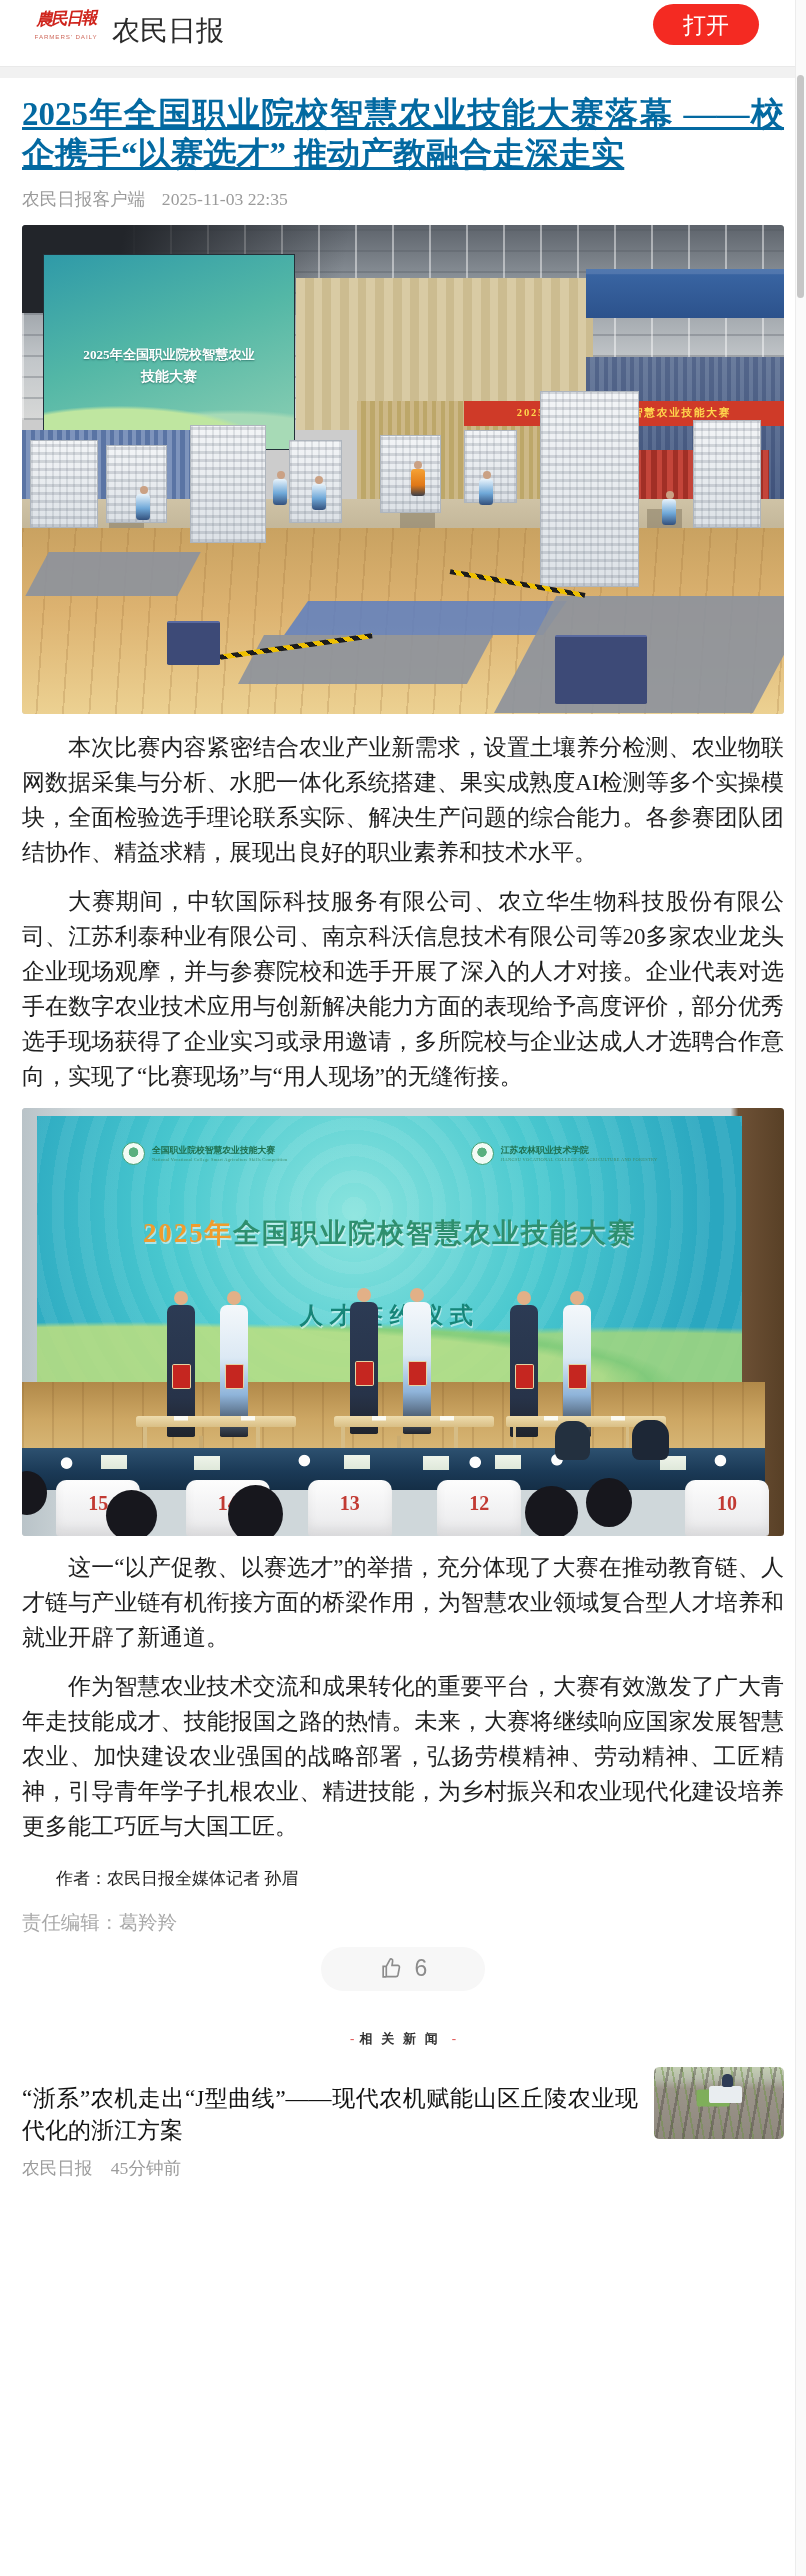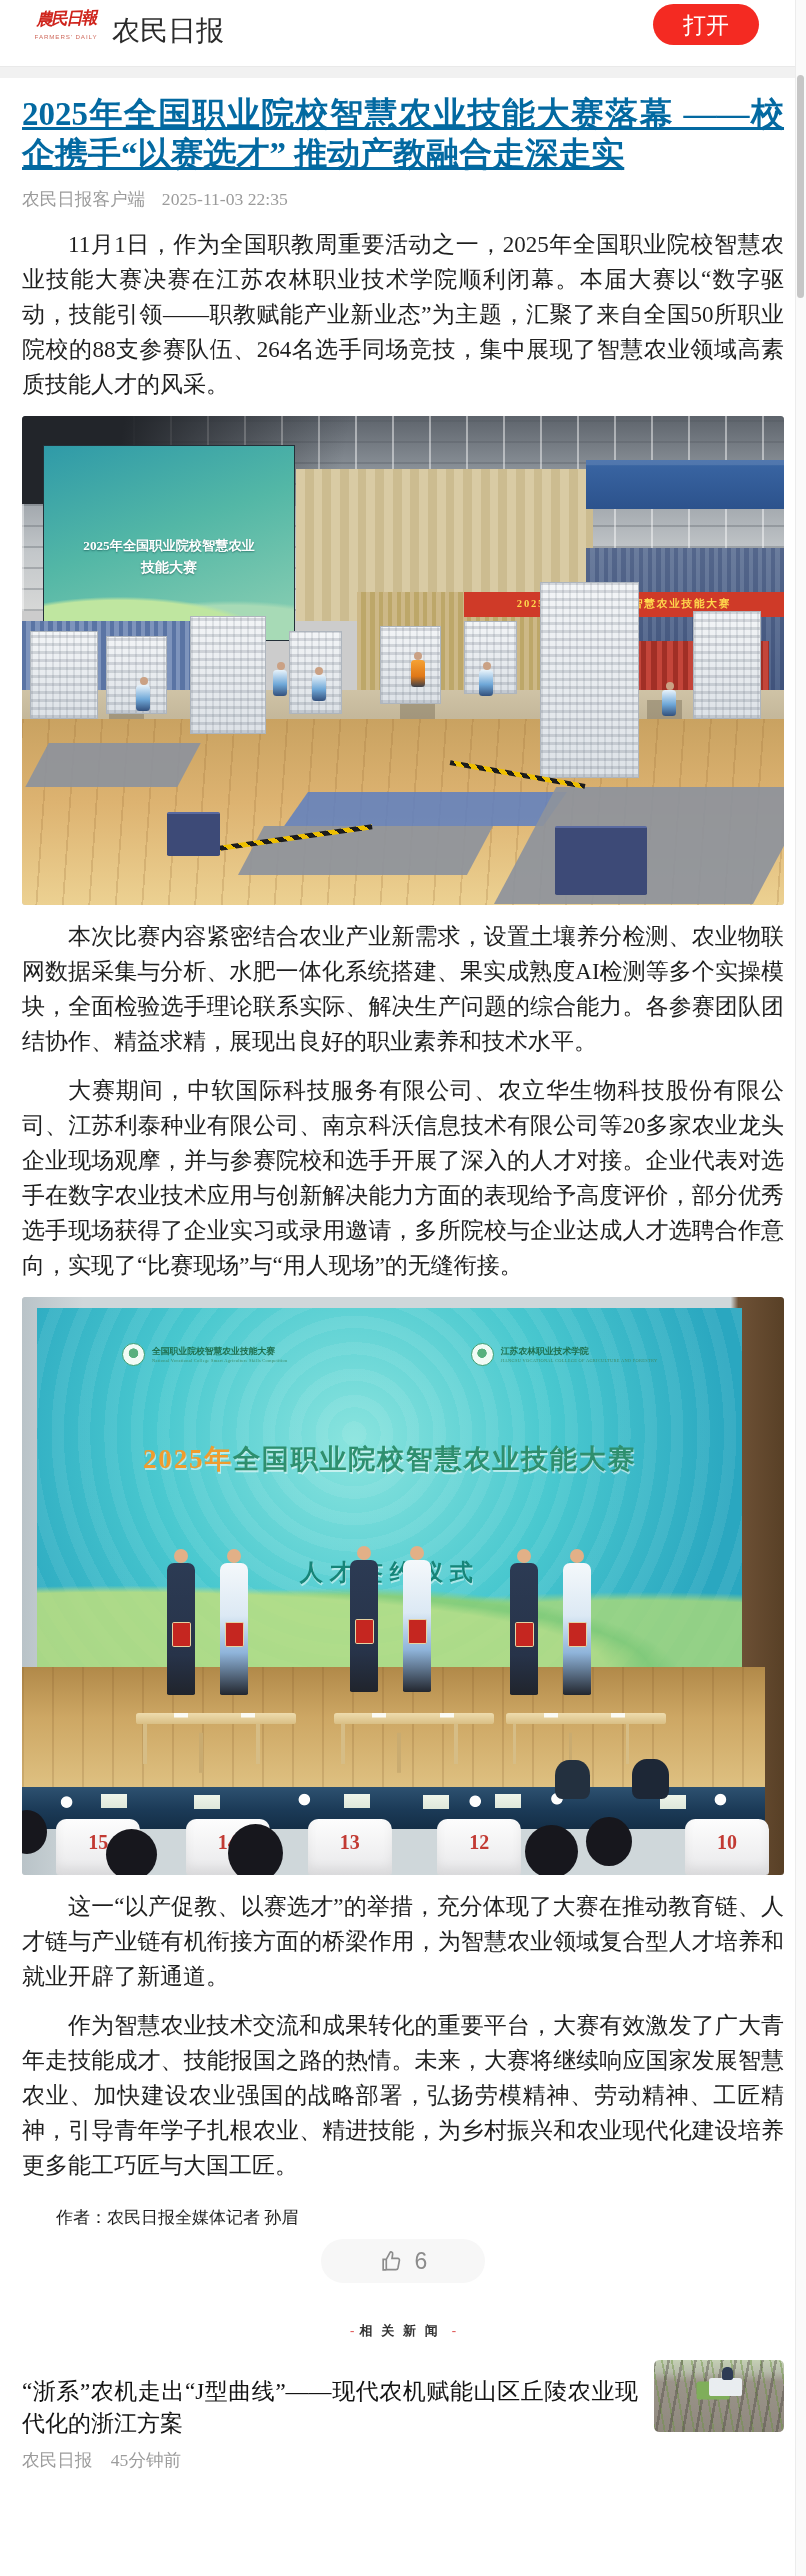--- a/index.html
+++ b/index.html
@@ -26,21 +26,21 @@
   
   .content { padding: 0 22px; background: #fff; }
   .title { font-size: 33px; line-height: 40px; font-weight: bold; color: #0369a1; margin-top: 16px; text-align: justify; text-decoration: underline; }
   .byline { margin-top: 12.3px; font-size: 17.6px; color: #9b9b9b; }
   .byline span { margin-right: 12.3px; }
   .content p.para { font-size: 23px; line-height: 35px; text-align: justify; text-indent: 2em; margin-top: 14px; color: #1f1f1f; }
   .content p.para:first-of-type { margin-top: 16px; }
 
   figure { margin: 14px 0 0; position: relative; width: 762px; border-radius: 3.5px; overflow: hidden; background: #ccc; }
   .fig1 { height: 489px; }
-  .fig2 { height: 578px; }
+  .fig2 { height: 428px; }
   figure .abs { position: absolute; }
 
   
   .p1-ceiling { left:0; top:0; right:0; height:40%;
     background:
       repeating-linear-gradient(90deg, rgba(255,255,255,.45) 0 1.8px, transparent 1.8px 37px),
       repeating-linear-gradient(0deg, rgba(80,86,94,.30) 0 1.8px, transparent 1.8px 21px),
       linear-gradient(180deg,#5d636b 0%,#8e959c 30%,#c3c7ca 70%,#d7d8d7 100%);
   }
   .p1-dark-corner { left:0; top:0; width:52%; height:18%;
@@ -214,21 +214,20 @@
 
 <div class="content">
 
   <h1 class="title">2025年全国职业院校智慧农业技能大赛落幕 ——校企携手“以赛选才” 推动产教融合走深走实</h1>
 
   <div class="byline">
     <span>农民日报客户端</span>
     <span>2025-11-03 22:35</span>
   </div>
 
-  <p class="para">11月1日，作为全国职教周重要活动之一，2025年全国职业院校智慧农业技能大赛决赛在江苏农林职业技术学院顺利闭幕。本届大赛以“数字驱动，技能引领——职教赋能产业新业态”为主题，汇聚了来自全国50所职业院校的88支参赛队伍、264名选手同场竞技，集中展现了智慧农业领域高素质技能人才的风采。</p>
 
   <figure class="fig1">
     <div class="abs p1-ceiling"></div>
     <div class="abs p1-dark-corner"></div>
     <div class="abs p1-curtain"></div>
     <div class="abs p1-banner-blue"></div>
     <div class="abs p1-stand-right"></div>
     <div class="abs p1-screen">
       <div class="p1-screen-t1">2025年全国职业院校智慧农业</div>
       <div class="p1-screen-t2">技能大赛</div>
@@ -312,20 +311,21 @@
     <div class="abs p2-head" style="left:66%;bottom:-3.5px;width:53px;height:53px;"></div>
     <div class="abs p2-head" style="left:74%;bottom:8.8px;width:46px;height:49px;"></div>
     <div class="abs p2-head" style="left:70%;bottom:76px;width:35px;height:39px;border-radius:40% 40% 20% 20%;background:#23303f;"></div>
     <div class="abs p2-head" style="left:80%;bottom:76px;width:37px;height:40px;border-radius:40% 40% 20% 20%;background:#1d2736;"></div>
   </figure>
 
   <p class="para">这一“以产促教、以赛选才”的举措，充分体现了大赛在推动教育链、人才链与产业链有机衔接方面的桥梁作用，为智慧农业领域复合型人才培养和就业开辟了新通道。</p>
   <p class="para">作为智慧农业技术交流和成果转化的重要平台，大赛有效激发了广大青年走技能成才、技能报国之路的热情。未来，大赛将继续响应国家发展智慧农业、加快建设农业强国的战略部署，弘扬劳模精神、劳动精神、工匠精神，引导青年学子扎根农业、精进技能，为乡村振兴和农业现代化建设培养更多能工巧匠与大国工匠。</p>
 
   <div class="author-line">作者：农民日报全媒体记者 孙眉</div>
+  <div class="editor-line">责任编辑：葛羚羚</div>
 
   <div class="like-row">
     <button class="like-btn">
       <span>
         <svg width="25" height="25" viewBox="0 0 24 24" fill="none" stroke="#8c8c8c" stroke-width="1.6">
           <path d="M7 10v10 M7 10H4v10h3 M7 10l3.5-6.5c.3-.6 1-.9 1.6-.6.8.4 1.2 1.2 1 2.1L12.5 9H18c1 0 1.8.9 1.6 1.9l-1.4 7.3c-.2.9-1 1.6-1.9 1.6H7"></path>
         </svg>
       </span>
       <span class="like-count">6</span>
     </button>

